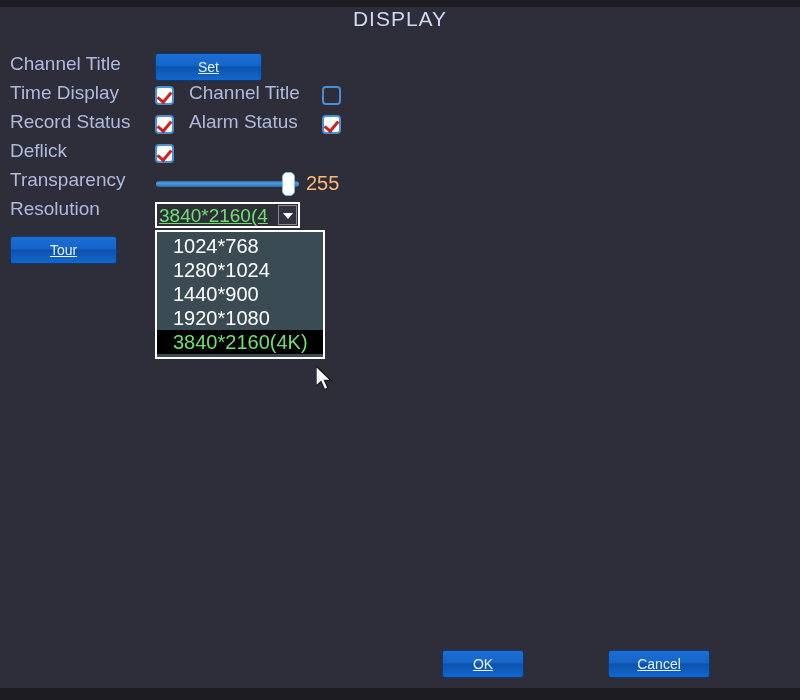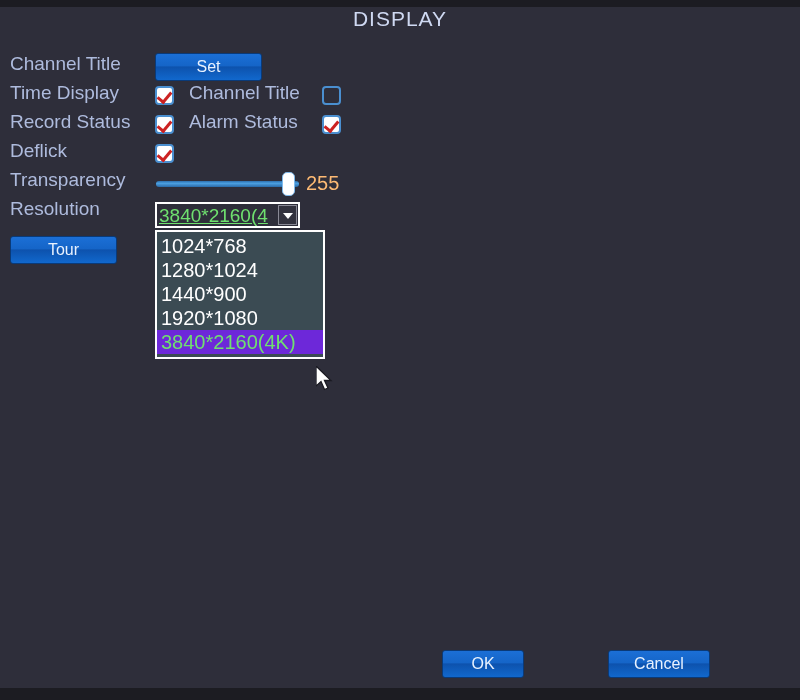--- a/index.html
+++ b/index.html
@@ -64,25 +64,26 @@
     left: 189px;
   }
 
   
   .btn-blue {
     position: absolute;
     background: linear-gradient(to bottom, #1b6fd6 0%, #1565c8 45%, #0d52ad 50%, #1168cd 100%);
     border: 1px solid #0a3a78;
     border-radius: 3px;
     color: #e8f2ff;
-    font-size: 16px;
+    font-size: 14px;
     text-align: center;
     box-sizing: border-box;
     cursor: pointer;
     line-height: 26px;
+    text-decoration: underline;
   }
   #set-button {
     left: 155px; top: 53px;
     width: 107px; height: 28px;
   }
   #tour-button {
     left: 10px; top: 236px;
     width: 107px; height: 28px;
   }
   #ok-button {
@@ -194,26 +195,26 @@
     width: 170px;
     border: 2px solid #ffffff;
     background: #3b4b53;
     box-sizing: border-box;
     padding: 2px 0 3px 0;
   }
   .list-option {
     font-size: 20px;
     color: #ffffff;
     line-height: 24px;
-    padding-left: 4px;
+    padding-left: 16px;
     white-space: nowrap;
     cursor: pointer;
   }
   .list-option.selected {
-    background: #6d28d9;
+    background: #000000;
     color: #6fe06f;
   }
 
   
   #mouse-cursor {
     position: absolute;
     left: 316px; top: 366px;
     width: 18px; height: 26px;
     pointer-events: none;
   }

